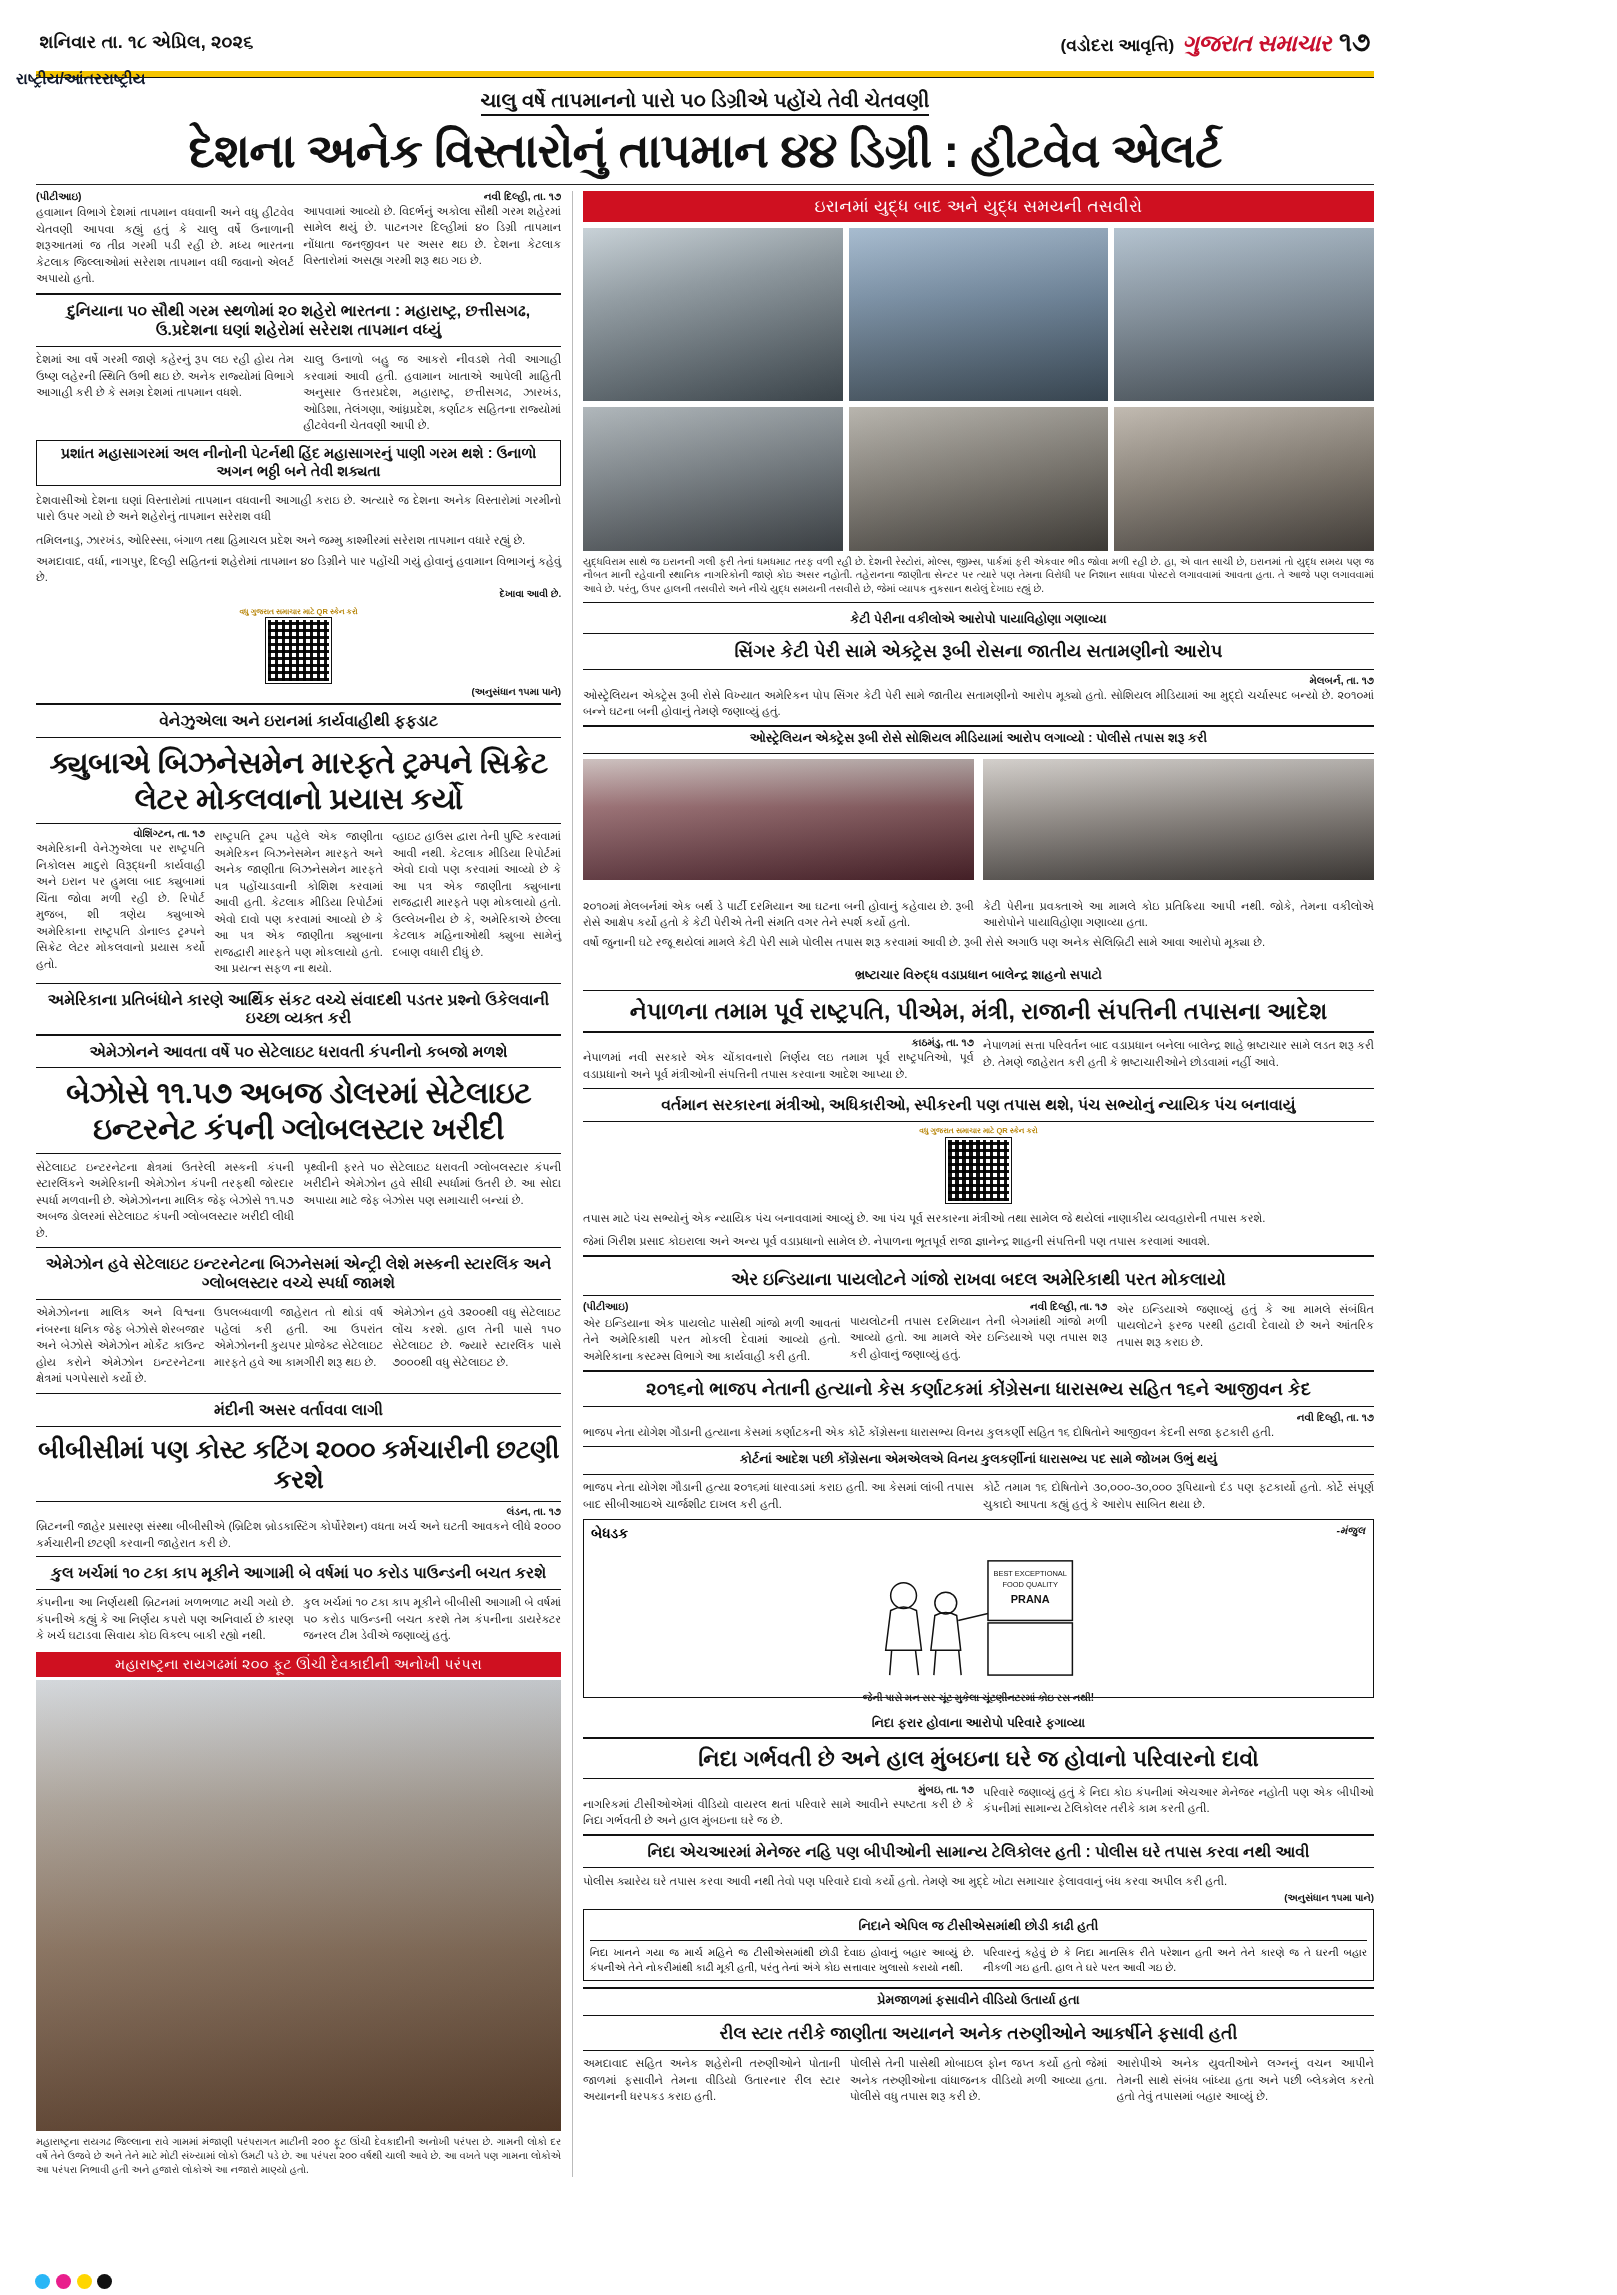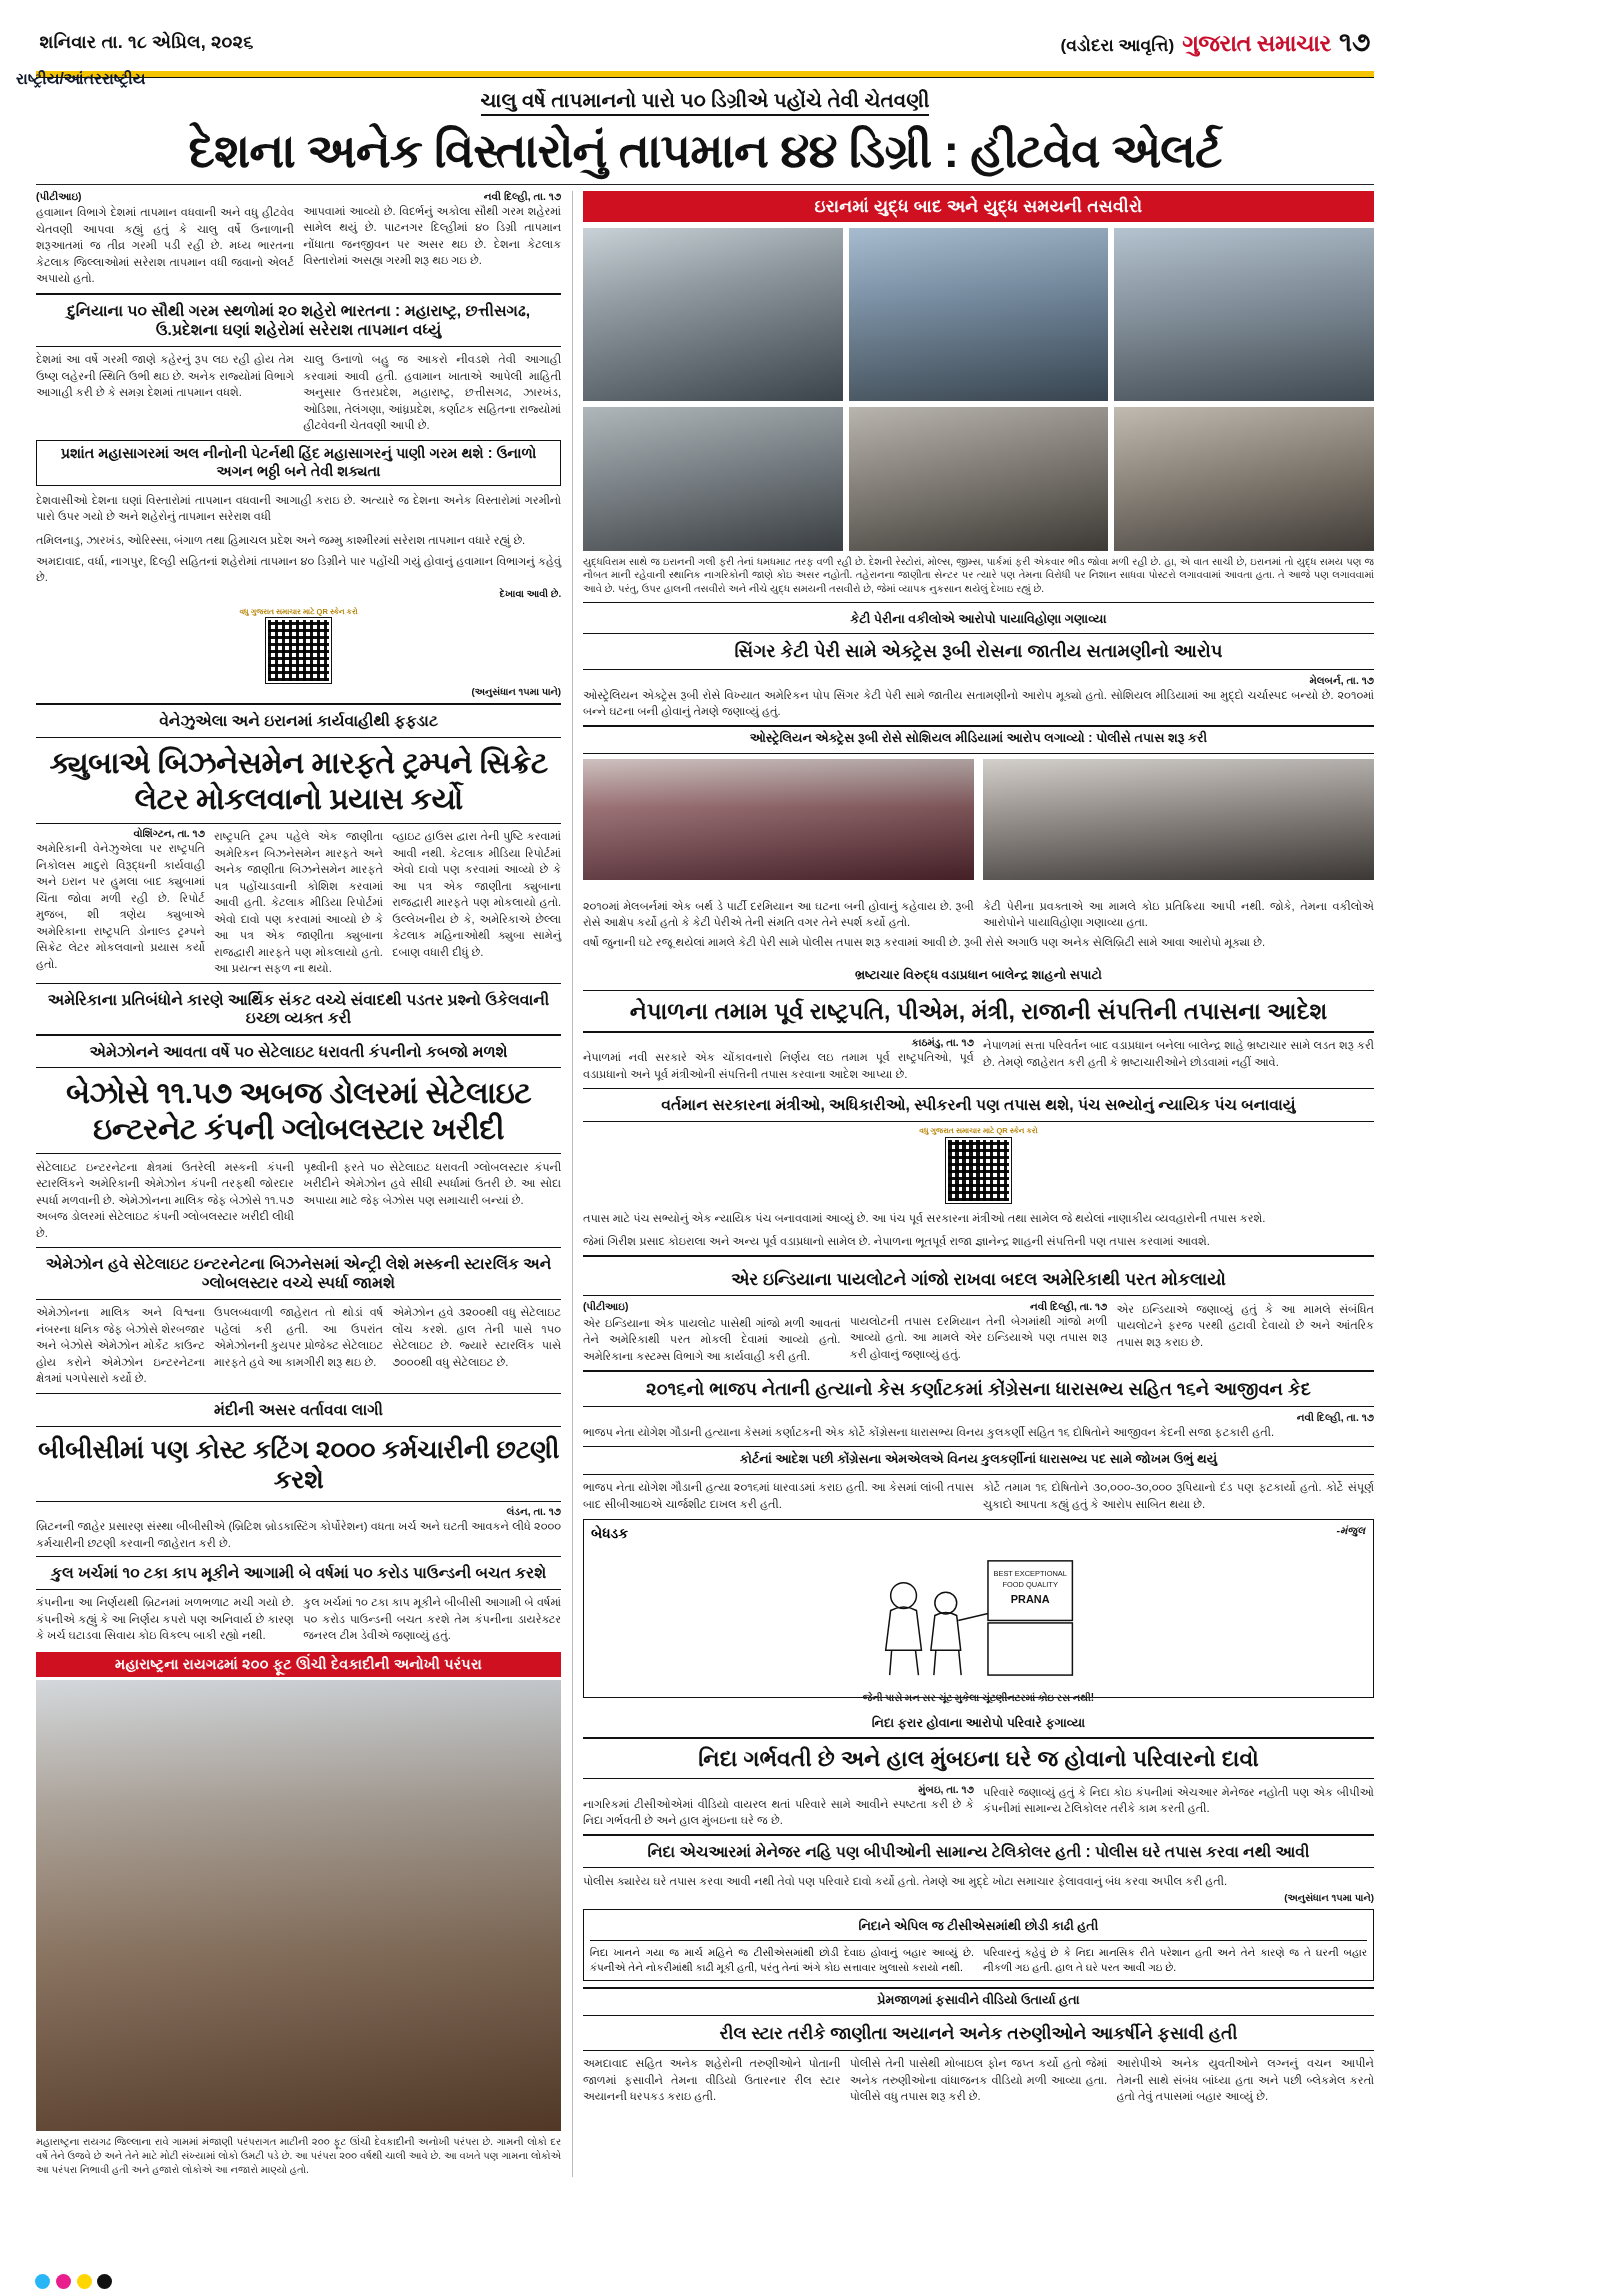--- a/index.html
+++ b/index.html
@@ -48,20 +48,21 @@
     font-size: 17.3px;
     font-weight: bold;
     color: #111;
   }
   .brandmark {
     font-size: 23px;
     font-weight: bold;
     color: #c8102e;
     letter-spacing: -0.6px;
     border: 0;
+    font-style: italic;
   }
   .pageno {
     font-size: 26.6px;
     font-weight: bold;
     color: #111;
   }
   .rule-yellow {
     height: 5.2px;
     background: #f5c400;
     margin: 3.5px 8px 0 8px;
@@ -164,21 +165,21 @@
     border-bottom: 0.6px solid #111;
     height: 2.9px;
     margin: 5.8px 0;
   }
 
   
   .red-banner {
     background: #cf1020;
     color: #fff;
     font-size: 17.3px;
-    font-weight: bold;
+    font-weight: normal;
     text-align: center;
     padding: 5.2px 0;
     letter-spacing: 0.2px;
   }
   .red-banner.small { font-size: 14.4px; padding: 4px 0; }
 
   
   .photo-grid {
     display: grid;
     gap: 5.8px;

